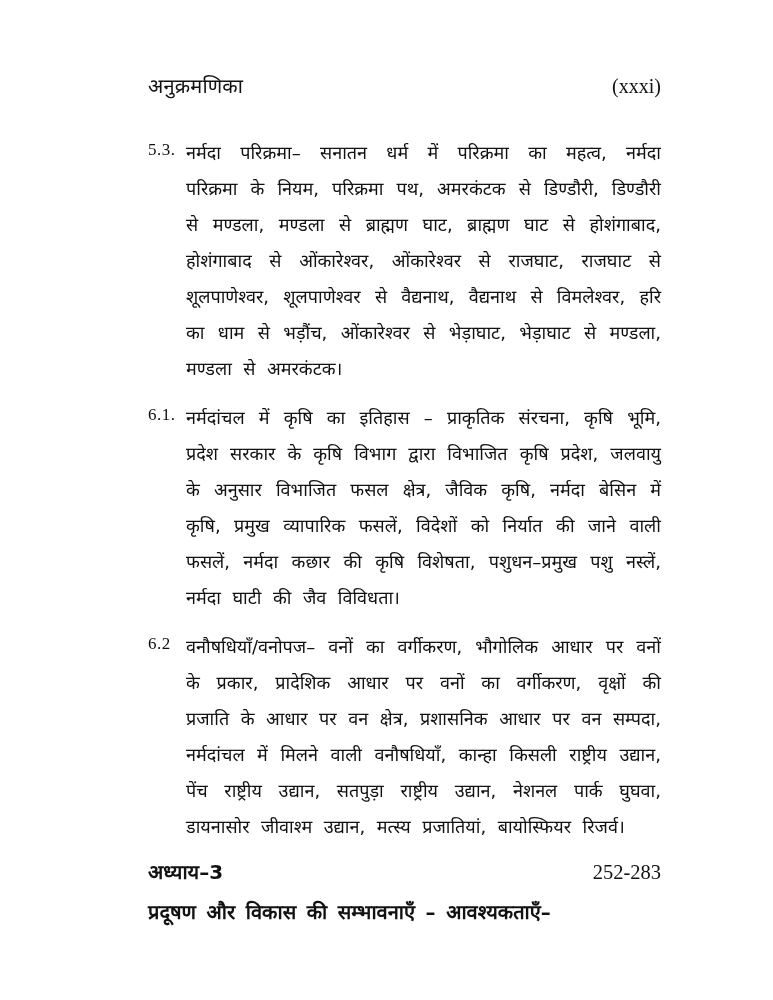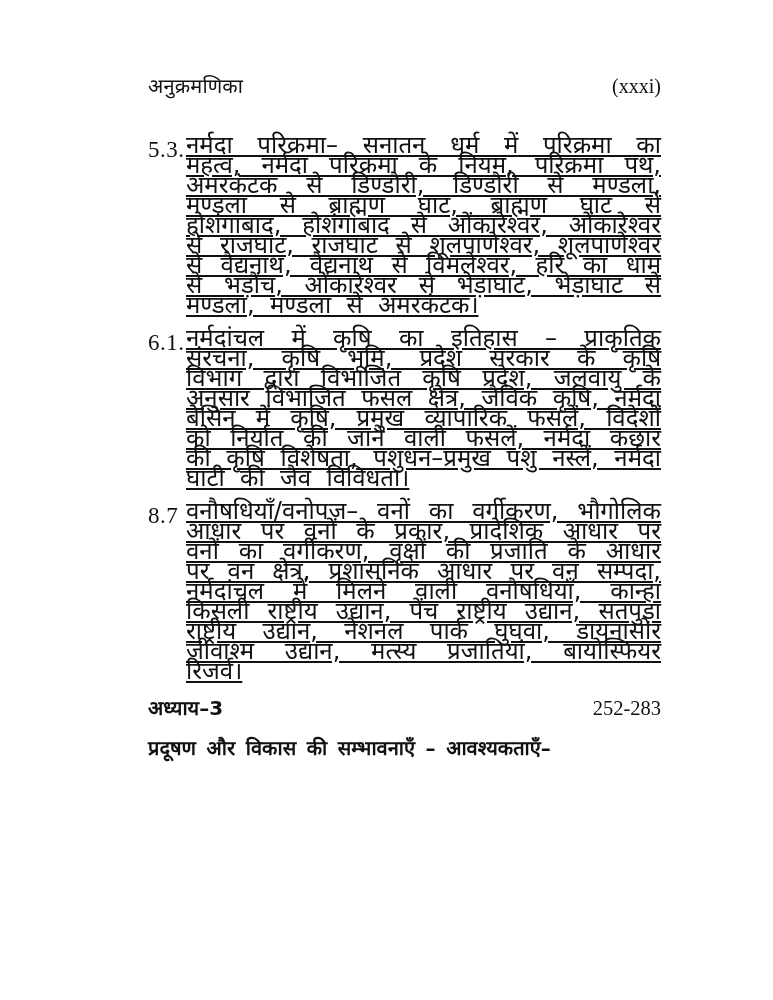--- a/index.html
+++ b/index.html
@@ -36,32 +36,31 @@
     font-size: 20px;
     text-align: right;
   }
   .entry {
     display: flex;
     align-items: flex-start;
     margin-bottom: 13px;
   }
   .entry .num {
     flex: 0 0 38px;
-    font-size: 23px;
+    font-size: 17px;
     line-height: 30px;
     letter-spacing: 0.5px;
   }
   .entry .txt {
     flex: 1 1 auto;
-    font-size: 24px;
-    line-height: 20px;
+    font-size: 18px;
+    line-height: 36px;
     text-align: justify;
     text-align-last: left;
     word-spacing: 0.32em;
-    text-decoration: underline;
   }
   .chapter-row {
     display: flex;
     justify-content: space-between;
     align-items: baseline;
     margin: 6px 0 12px 0;
   }
   .chapter-label {
     font-size: 20px;
     font-weight: bold;
@@ -99,21 +98,21 @@
   </div>
 
 
 
   <div class="entry">
     <span class="num serif">6.1.</span>
     <div class="txt">नर्मदांचल में कृषि का इतिहास – प्राकृतिक संरचना, कृषि भूमि, प्रदेश सरकार के कृषि विभाग द्वारा विभाजित कृषि प्रदेश, जलवायु के अनुसार विभाजित फसल क्षेत्र, जैविक कृषि, नर्मदा बेसिन में कृषि, प्रमुख व्यापारिक फसलें, विदेशों को निर्यात की जाने वाली फसलें, नर्मदा कछार की कृषि विशेषता, पशुधन–प्रमुख पशु नस्लें, नर्मदा घाटी की जैव विविधता।</div>
   </div>
 
   <div class="entry">
-    <span class="num serif">8.7</span>
+    <span class="num serif">6.2</span>
     <div class="txt">वनौषधियाँ/वनोपज– वनों का वर्गीकरण, भौगोलिक आधार पर वनों के प्रकार, प्रादेशिक आधार पर वनों का वर्गीकरण, वृक्षों की प्रजाति के आधार पर वन क्षेत्र, प्रशासनिक आधार पर वन सम्पदा, नर्मदांचल में मिलने वाली वनौषधियाँ, कान्हा किसली राष्ट्रीय उद्यान, पेंच राष्ट्रीय उद्यान, सतपुड़ा राष्ट्रीय उद्यान, नेशनल पार्क घुघवा, डायनासोर जीवाश्म उद्यान, मत्स्य प्रजातियां, बायोस्फियर रिजर्व।</div>
   </div>
 
 
   <div class="chapter-row">
     <span class="chapter-label">अध्याय–3</span>
     <span class="chapter-pages serif">252-283</span>
   </div>
 
   <div class="chapter-title left">प्रदूषण और विकास की सम्भावनाएँ – आवश्यकताएँ–</div>

